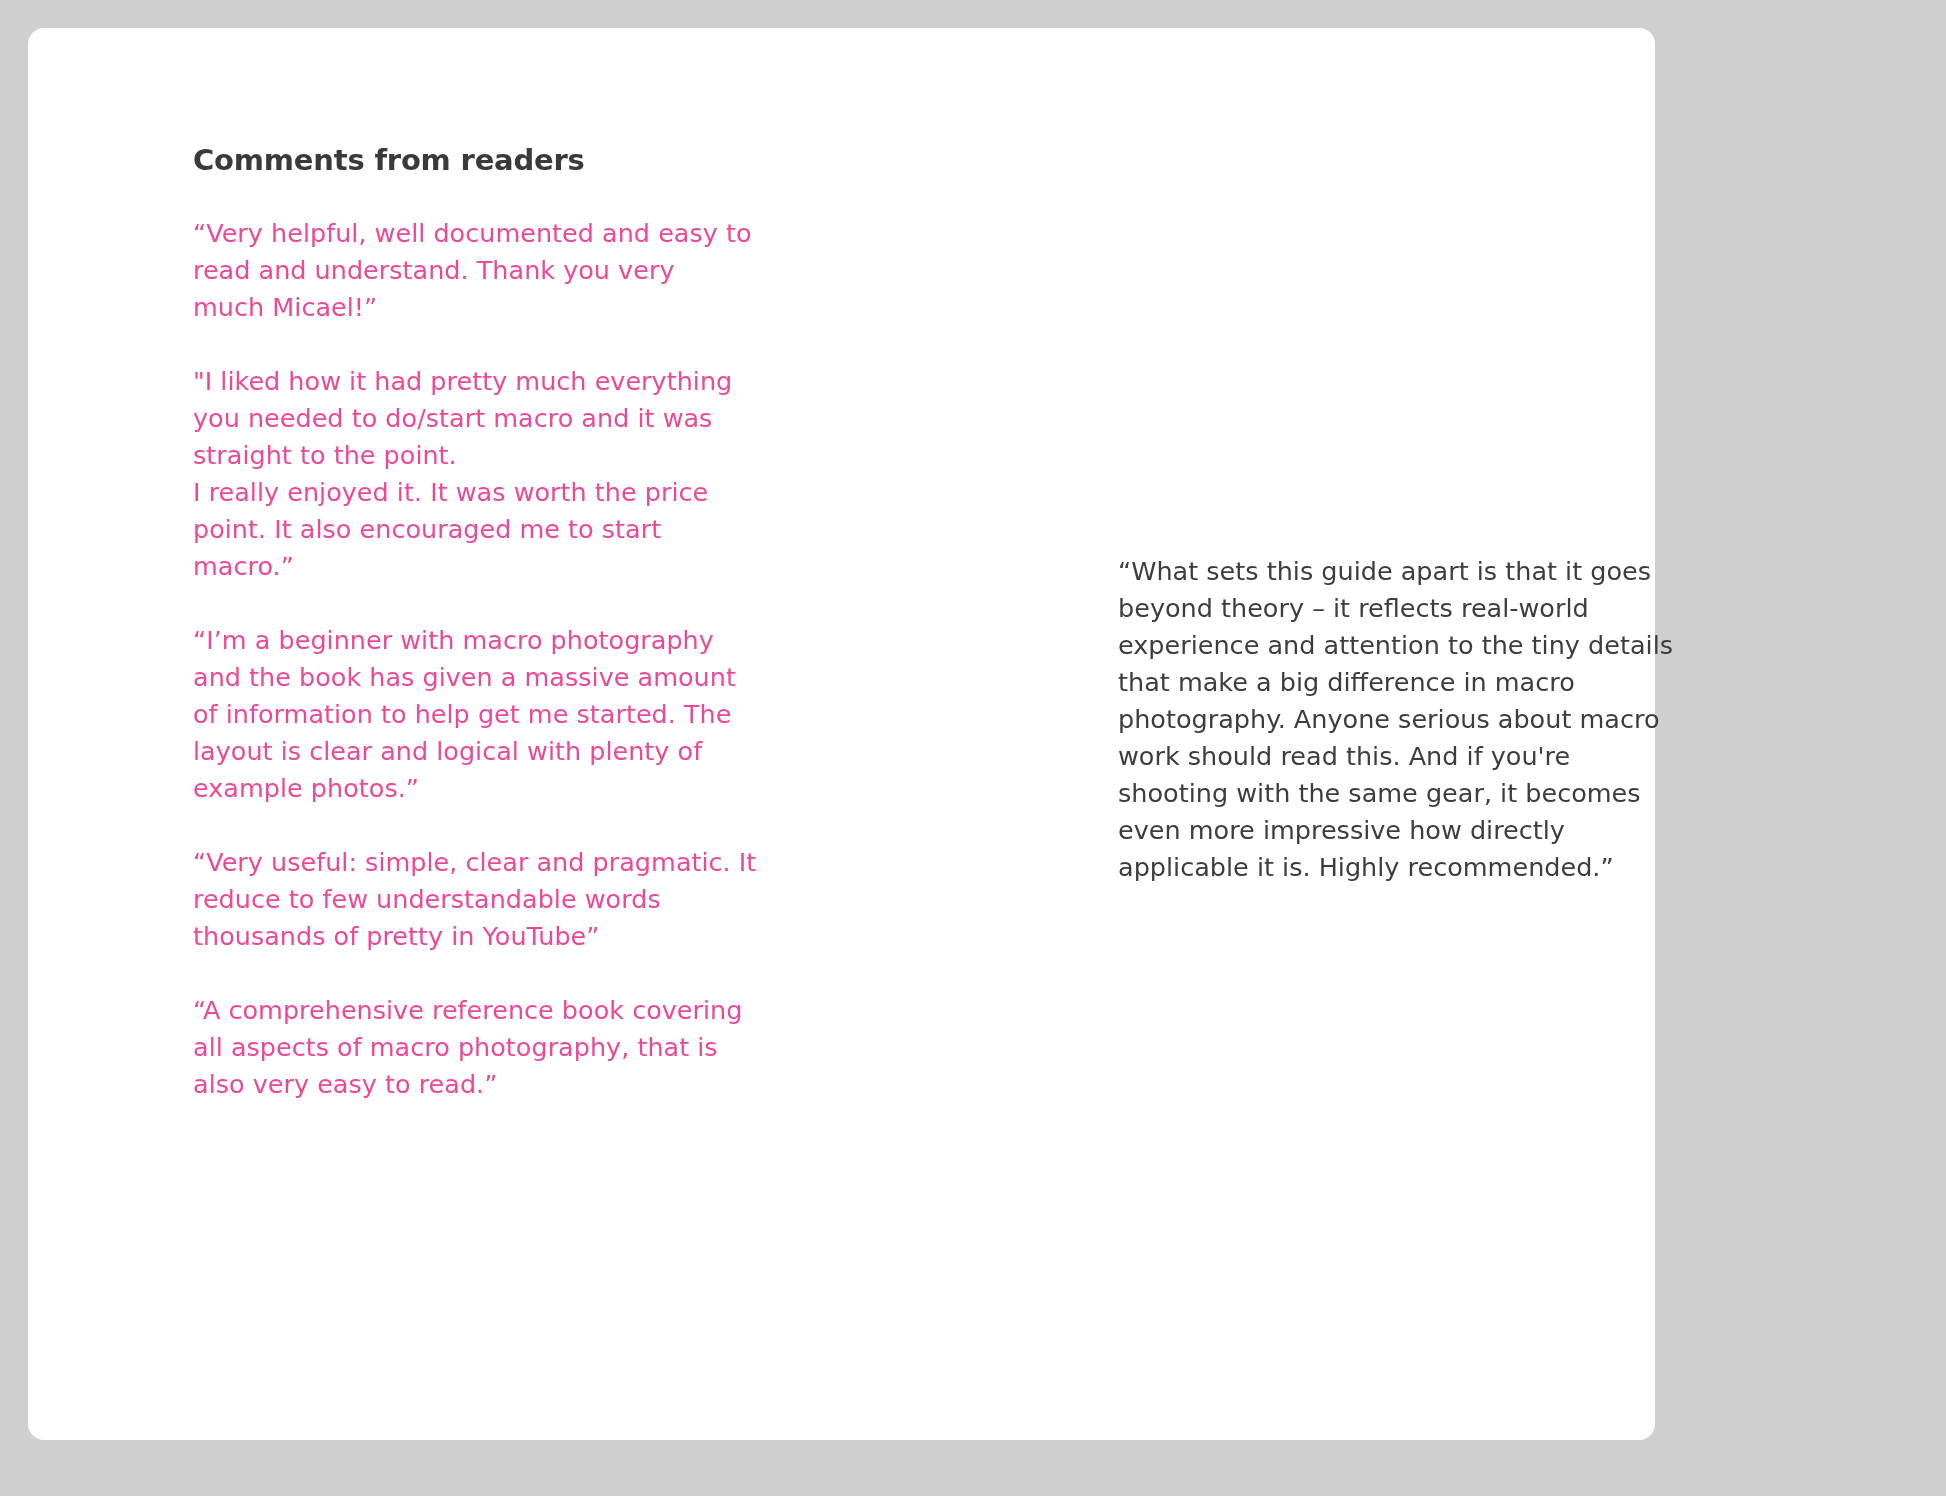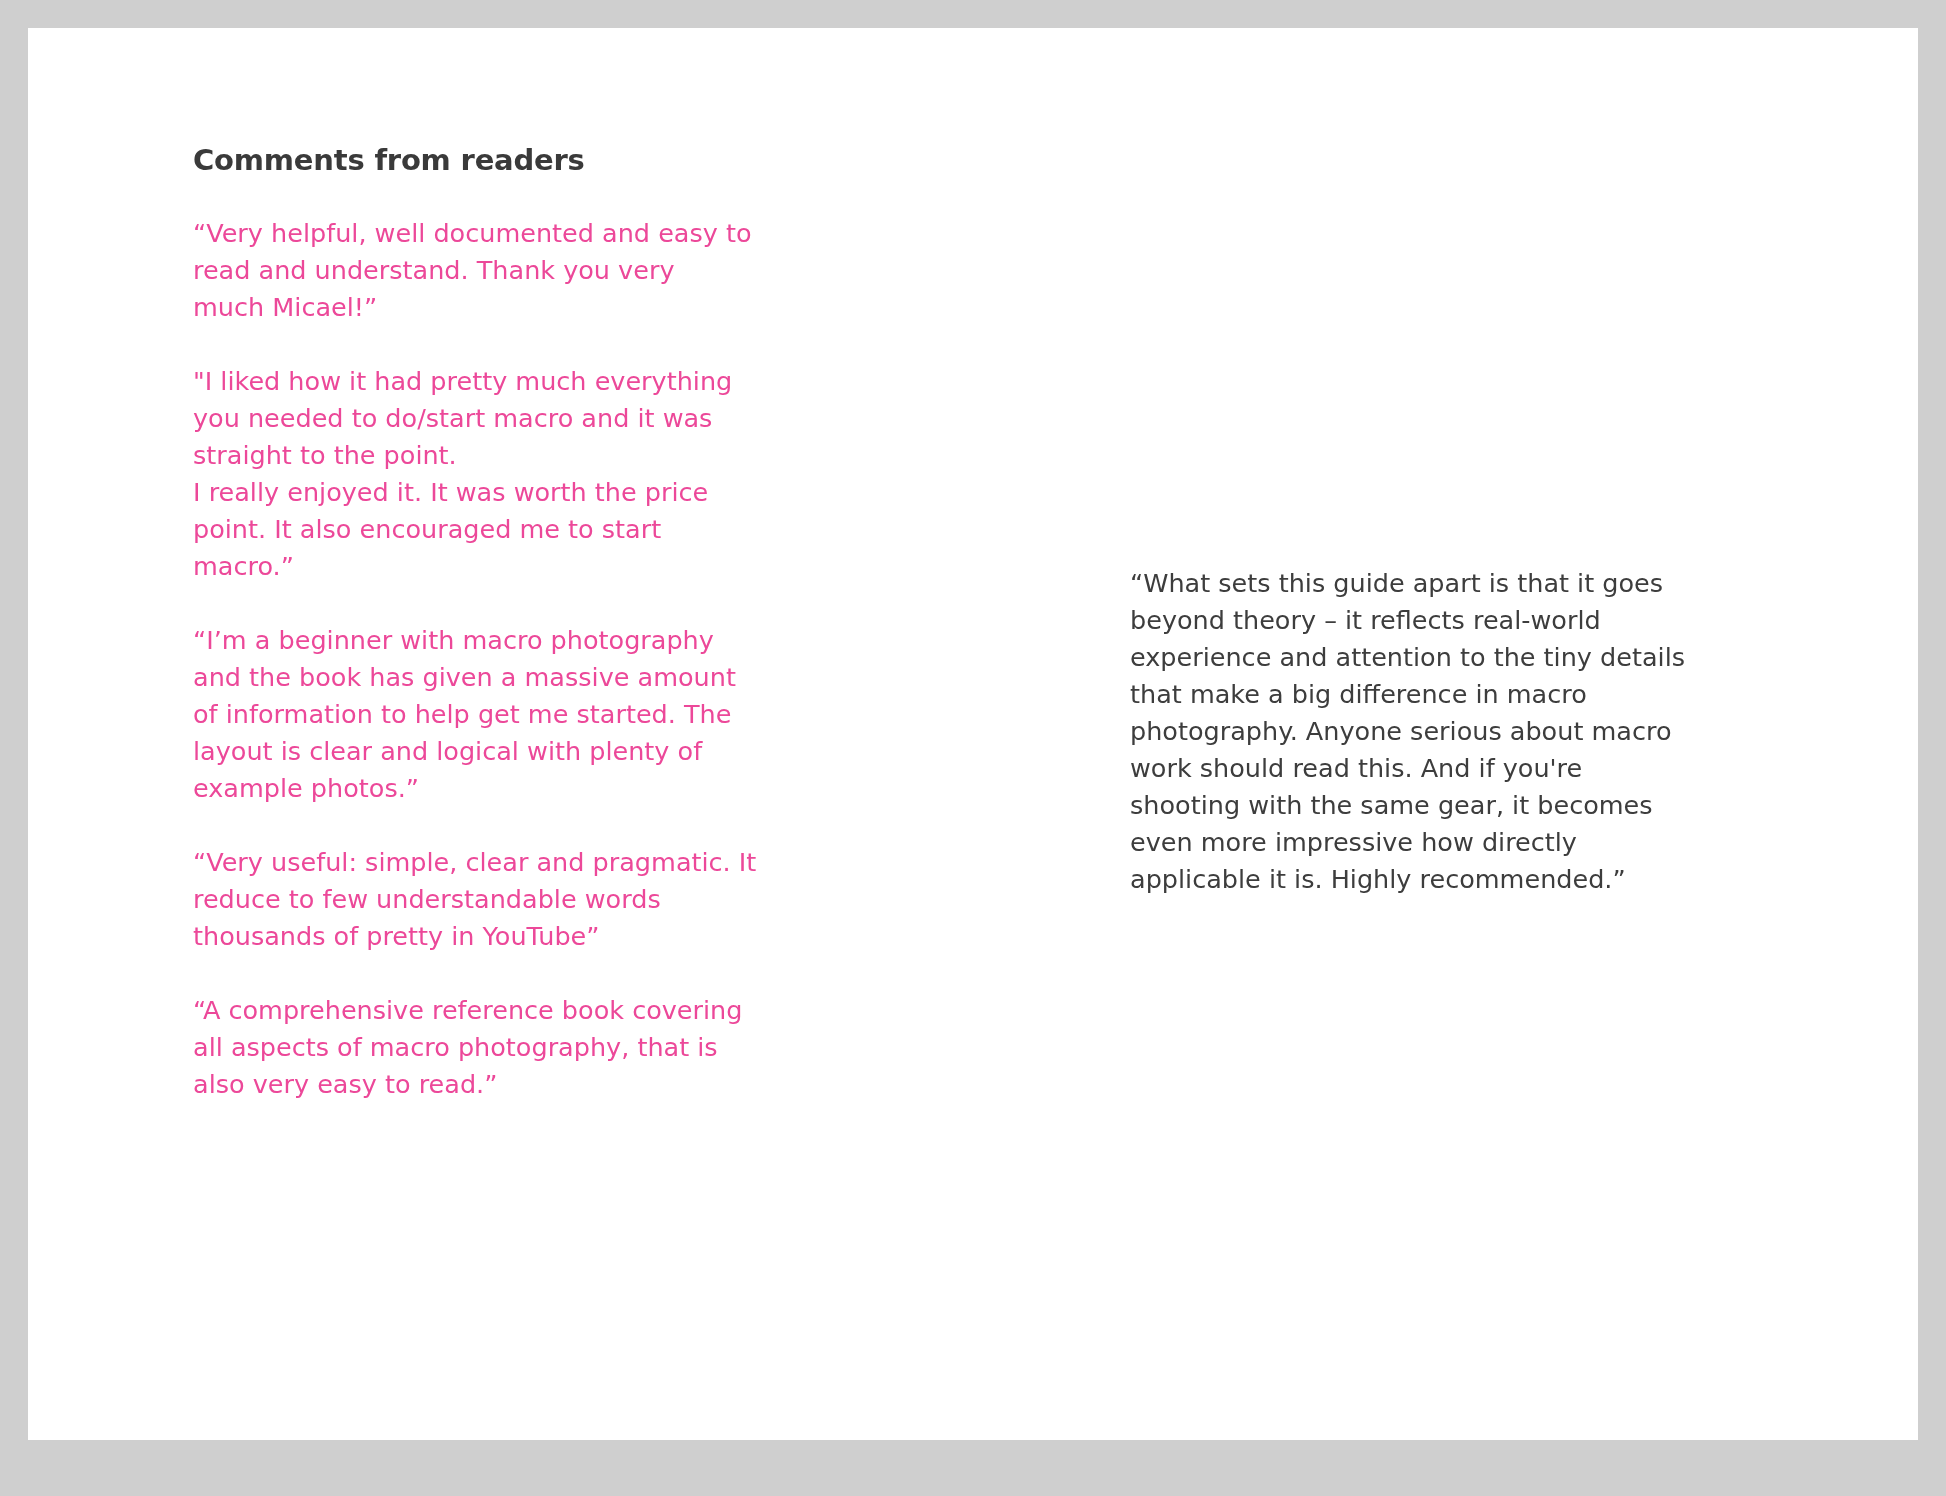--- a/index.html
+++ b/index.html
@@ -10,23 +10,24 @@
   body {
     width: 1946px;
     height: 1496px;
     font-family: "DejaVu Sans", sans-serif;
     overflow: hidden;
   }
   .page {
     position: absolute;
     left: 28px;
     top: 28px;
-    width: 1890px;
+    width: 1627px;
     height: 1412px;
     background: #ffffff;
+    border-radius: 16px;
   }
   .content {
     position: absolute;
     left: 0;
     top: 0;
     width: 100%;
     height: 100%;
   }
   .col-left {
     position: absolute;
@@ -56,21 +57,21 @@
     white-space: pre-line;
     font-weight: 400;
   }
   .quote:last-child {
     margin-bottom: 8px;
   }
   .quote-right {
     font-size: 25.5px;
     line-height: 37px;
     color: #3d3d3d;
-    margin: 12px;
+    margin: 0;
     white-space: pre-line;
   }
 </style>
 </head>
 <body>
 
 <div class="page">
   <div class="content">
 
     <div class="col-left">

